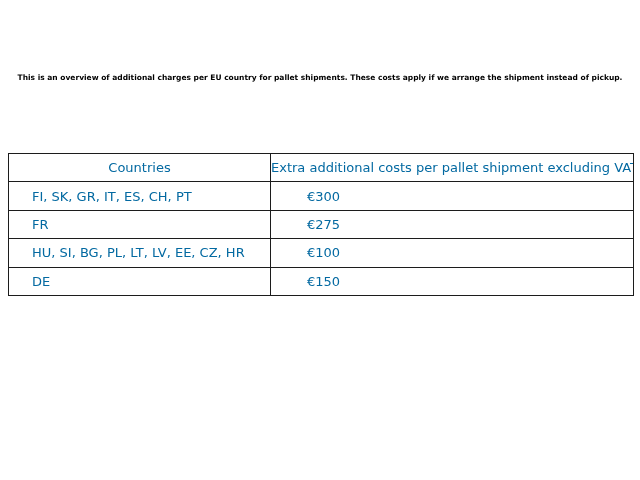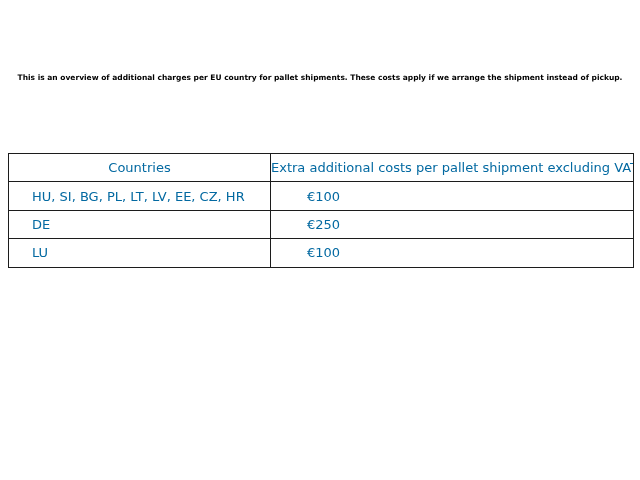--- a/index.html
+++ b/index.html
@@ -70,25 +70,29 @@
     <col class="c2">
   </colgroup>
   <thead>
     <tr>
       <th>Countries</th>
       <th>Extra additional costs per pallet shipment excluding VAT</th>
     </tr>
   </thead>
   <tbody>
     <tr>
+      <td class="countries-cell">FI, SK, GR, IT, ES, CH, PT</td>
+      <td class="cost-cell">€300</td>
+    </tr>
+    <tr>
+      <td class="countries-cell">FR</td>
+      <td class="cost-cell">€275</td>
+    </tr>
+    <tr>
       <td class="countries-cell">HU, SI, BG, PL, LT, LV, EE, CZ, HR</td>
       <td class="cost-cell">€100</td>
     </tr>
     <tr>
       <td class="countries-cell">DE</td>
-      <td class="cost-cell">€250</td>
-    </tr>
-    <tr>
-      <td class="countries-cell">LU</td>
-      <td class="cost-cell">€100</td>
+      <td class="cost-cell">€150</td>
     </tr>
   </tbody>
 </table>
 
 </body></html>

